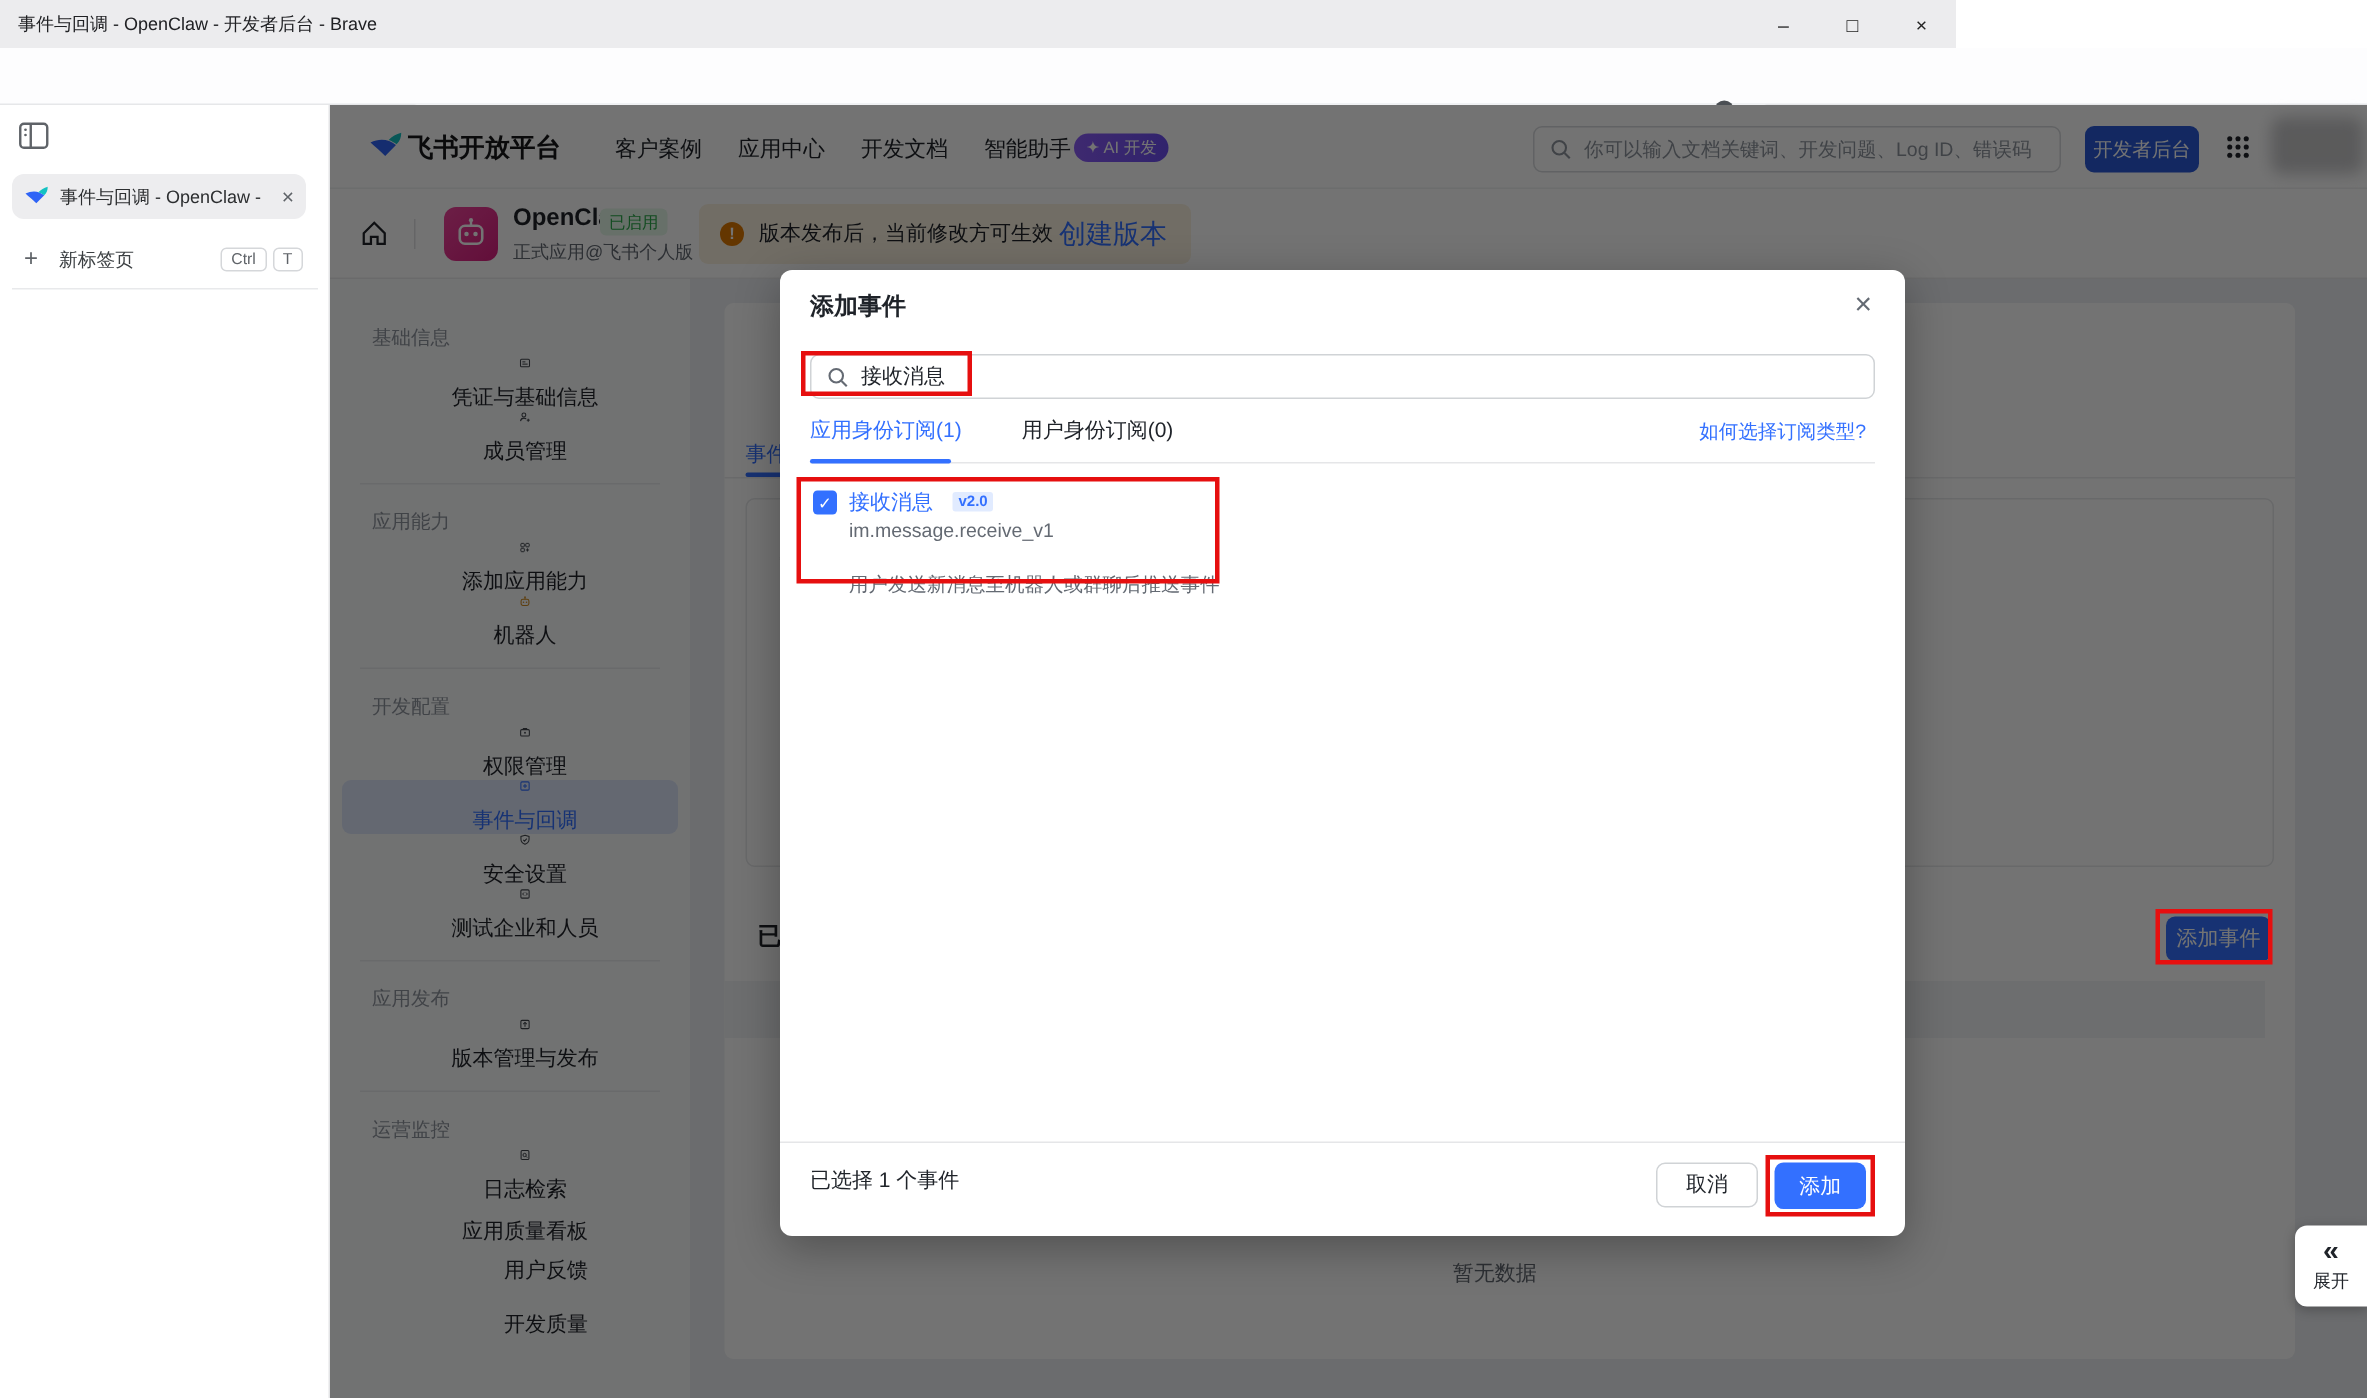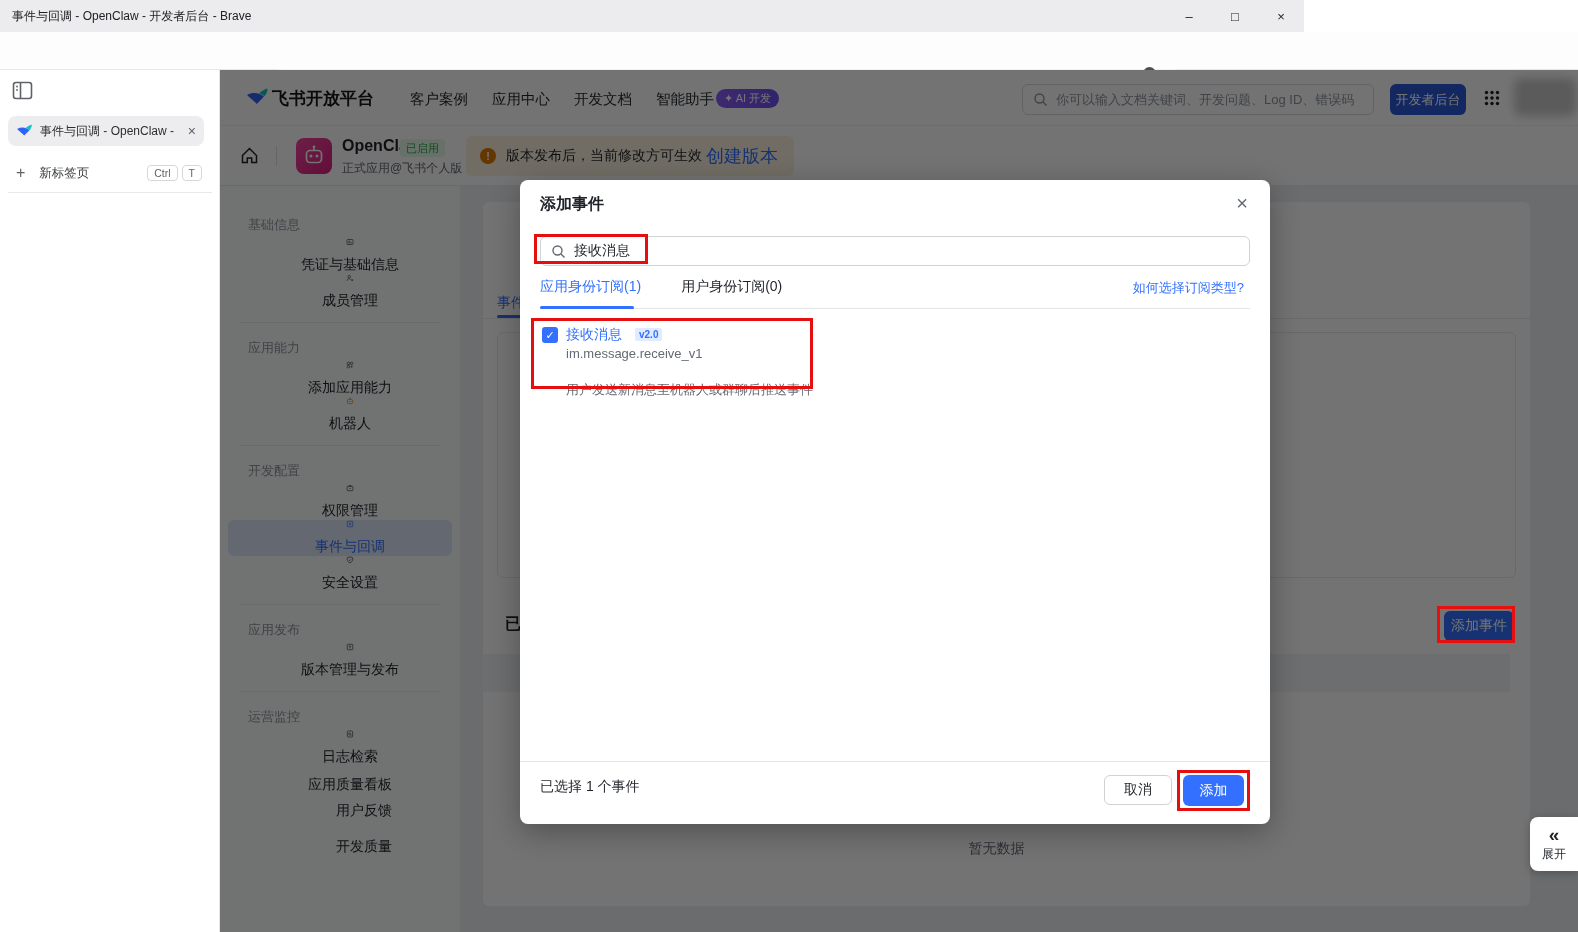--- a/index.html
+++ b/index.html
@@ -449,20 +449,28 @@
         </svg>
       <span>事件与回调</span>
     </div>
     <div class="side-item">
       <svg width="16" height="16" viewBox="0 0 16 16">
           <path d="M8 1.8l5.4 1.5v3.6c0 3.1-2 5.3-5.4 6.9-3.4-1.6-5.4-3.8-5.4-6.9V3.3L8 1.8z" fill="none" stroke="#41464d" stroke-width="1.4"></path>
           <polyline points="5.7,7.8 7.4,9.5 10.4,6.3" fill="none" stroke="#41464d" stroke-width="1.4"></polyline>
         </svg>
       <span>安全设置</span>
     </div>
+    <div class="side-item">
+      <svg width="16" height="16" viewBox="0 0 16 16">
+          <rect x="2.5" y="2.5" width="11" height="11" rx="1.5" fill="none" stroke="#41464d" stroke-width="1.4"></rect>
+          <polyline points="6.7,6 4.8,8 6.7,10" fill="none" stroke="#41464d" stroke-width="1.3"></polyline>
+          <polyline points="9.3,6 11.2,8 9.3,10" fill="none" stroke="#41464d" stroke-width="1.3"></polyline>
+        </svg>
+      <span>测试企业和人员</span>
+    </div>
     <div class="a-divider"></div>
 
     <div class="sec-title">应用发布</div>
     <div class="side-item">
       <svg width="16" height="16" viewBox="0 0 16 16">
           <rect x="2.5" y="2.5" width="11" height="11" rx="1.5" fill="none" stroke="#41464d" stroke-width="1.4"></rect>
           <line x1="8" y1="11" x2="8" y2="5.5" stroke="#41464d" stroke-width="1.4"></line>
           <polyline points="5.7,7.6 8,5.3 10.3,7.6" fill="none" stroke="#41464d" stroke-width="1.4"></polyline>
         </svg>
       <span>版本管理与发布</span>

